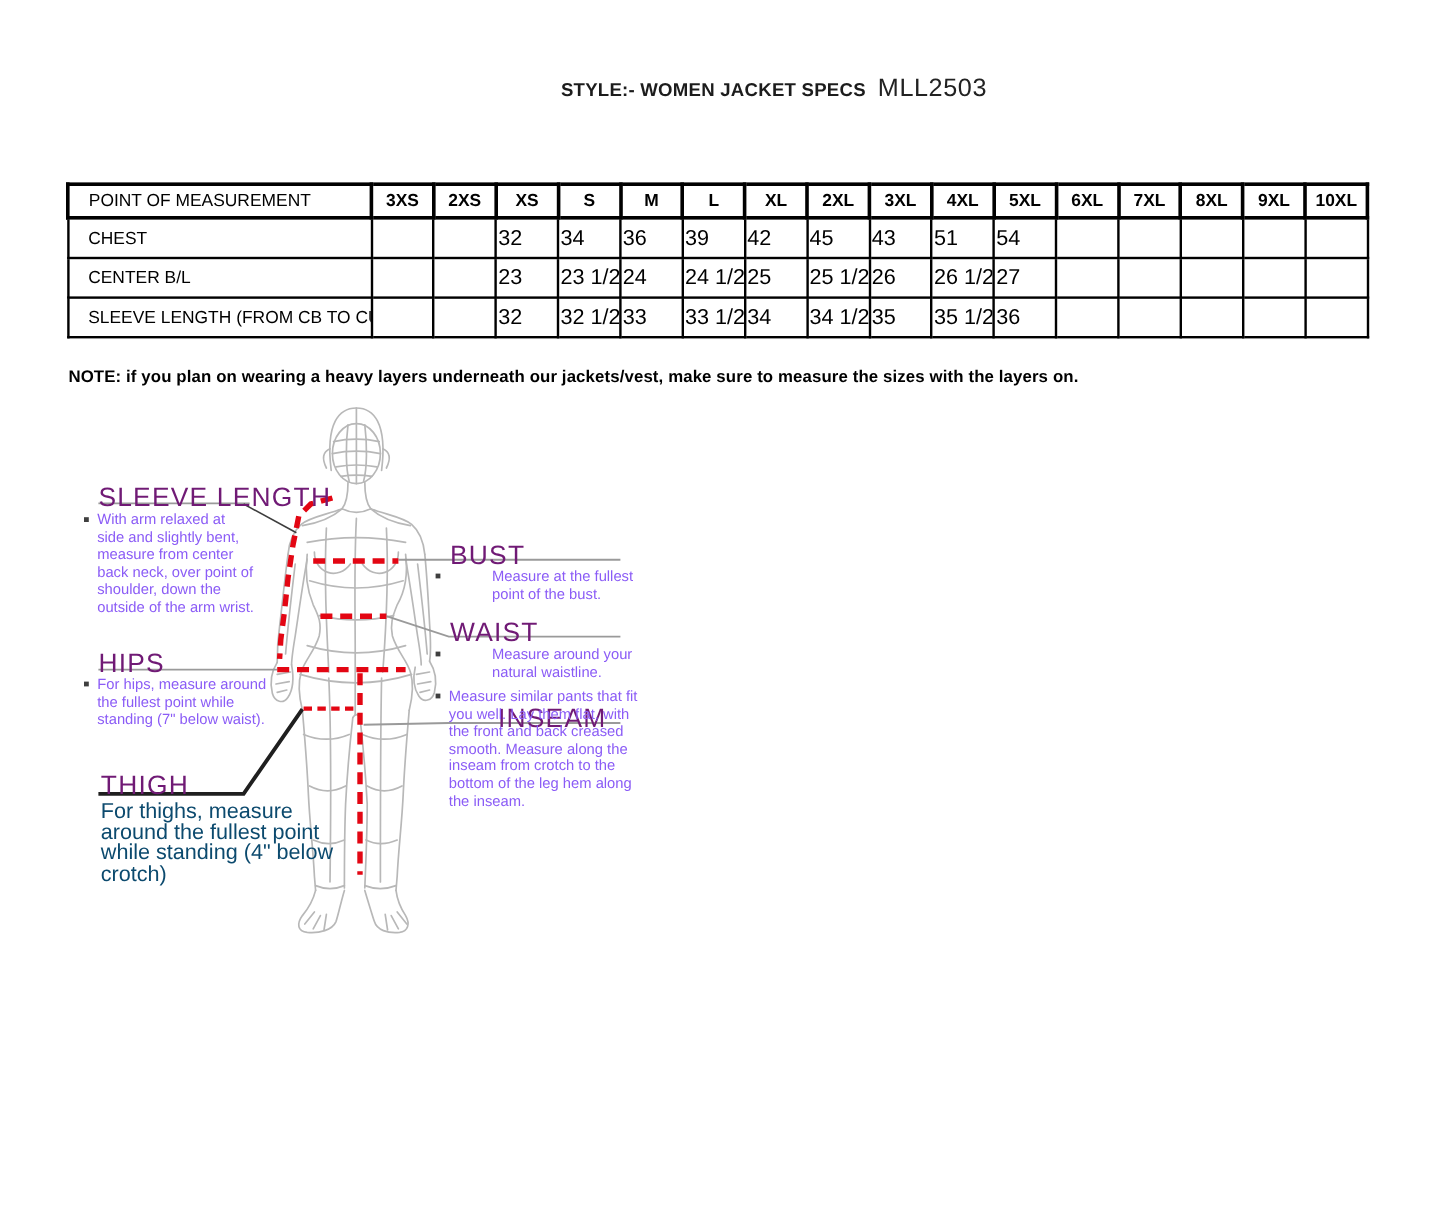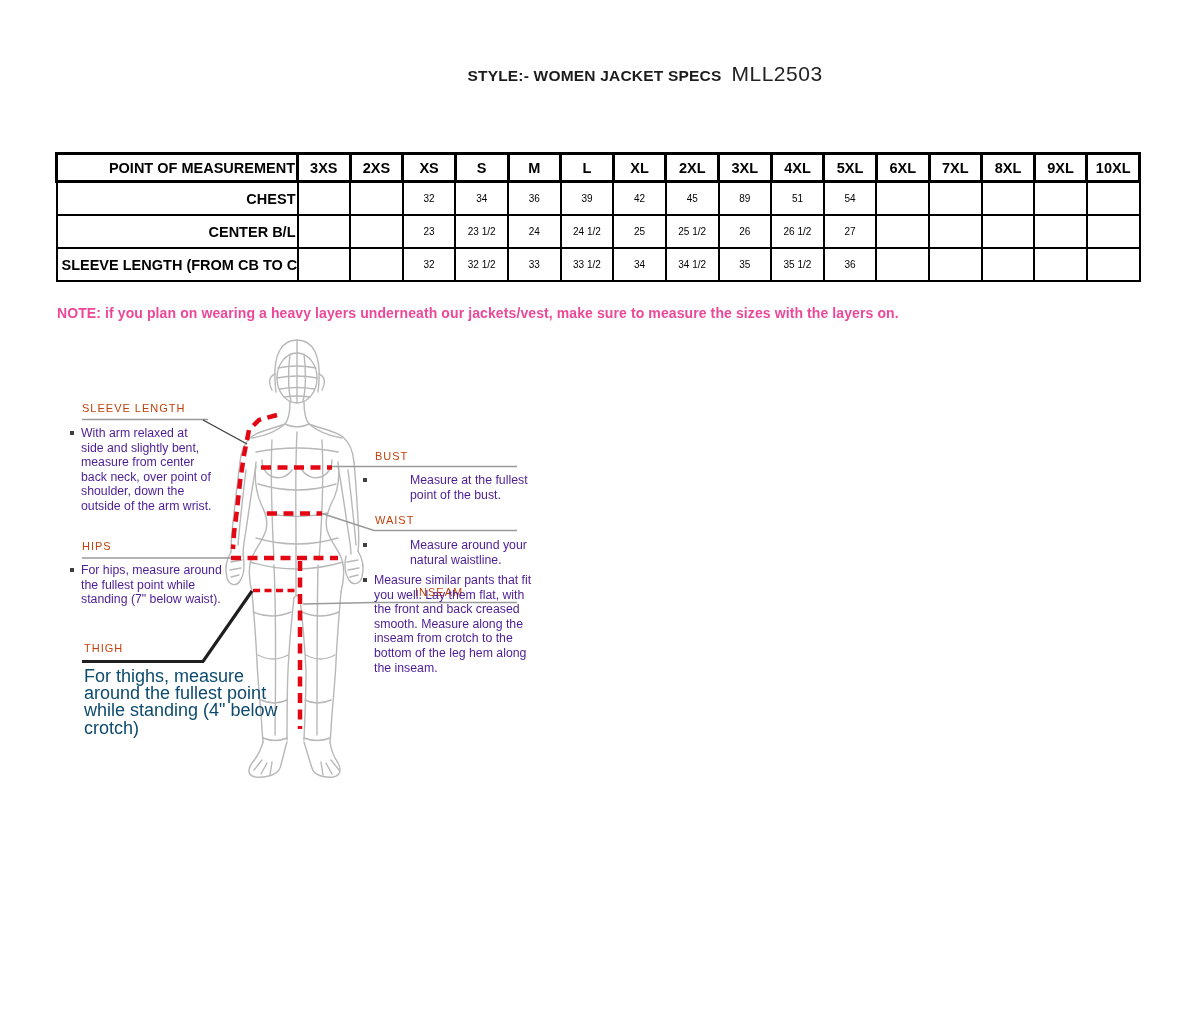--- a/index.html
+++ b/index.html
@@ -14,36 +14,36 @@
   }
   .title-style{font-size:15.5px;font-weight:bold;color:#1c1c1c;letter-spacing:.2px;}
   .title-code{font-size:21px;font-weight:400;color:#222;margin-left:10px;letter-spacing:.5px;}
   
   table.sizes{
     position:absolute;left:55px;top:152px;width:1086px;
     border-collapse:collapse;table-layout:fixed;background:#fff;
   }
   table.sizes th,table.sizes td{border:2px solid #000;overflow:hidden;white-space:nowrap;}
   table.sizes thead th{border-width:3px;height:23px;font-size:14.5px;font-weight:bold;}
-  table.sizes tbody td{height:29px;font-size:10px;font-weight:400;text-align:center;}
-  table.sizes .c-label{width:233px;text-align:right;padding-left:4px;font-weight:bold;font-size:14.5px;}
+  table.sizes tbody td{height:29px;font-size:18px;font-weight:400;}
+  table.sizes .c-label{width:233px;text-align:left;padding-left:16px;font-weight:normal;font-size:14.5px;}
   
   .note{
-    position:absolute;left:57px;top:305px;font-size:14px;font-weight:bold;color:#ec4899;
+    position:absolute;left:57px;top:305px;font-size:14px;font-weight:bold;color:#000000;
     white-space:nowrap;letter-spacing:.1px;
   }
   
   .diagram-svg{position:absolute;left:0;top:0;width:1200px;height:1026px;}
   .mg-heading{
-    position:absolute;font-size:11px;font-weight:400;color:#c2410c;
+    position:absolute;font-size:22px;font-weight:400;color:#701a75;
     letter-spacing:1px;white-space:nowrap;
   }
   .mg-desc{position:absolute;display:flex;align-items:flex-start;}
   .mg-bullet{flex:0 0 auto;width:4px;height:4px;background:#3f3f3f;margin:5px 7px 0 0;}
-  .mg-text{font-size:12.3px;line-height:14.6px;color:#4c1d95;font-weight:400;}
+  .mg-text{font-size:12.3px;line-height:14.6px;color:#8b5cf6;font-weight:400;}
   .w130{width:131px;} .w150{width:150px;} .w140{width:140px;margin-left:36px;} .w158{width:158px;}
   .thigh-text{font-size:18px;line-height:17.2px;color:#0c4a6e;width:200px;}
 </style>
 </head>
 <body>
 
 <div class="page">
 
   <div class="title-row">
     <span class="title-style">STYLE:- WOMEN JACKET SPECS</span><span class="title-code">MLL2503</span>
@@ -75,21 +75,21 @@
         <tr>
           <td class="c-label">CHEST</td>
           <td class="c-size"></td>
           <td class="c-size"></td>
           <td class="c-size">32</td>
           <td class="c-size">34</td>
           <td class="c-size">36</td>
           <td class="c-size">39</td>
           <td class="c-size">42</td>
           <td class="c-size">45</td>
-          <td class="c-size">89</td>
+          <td class="c-size">43</td>
           <td class="c-size">51</td>
           <td class="c-size">54</td>
           <td class="c-size"></td>
           <td class="c-size"></td>
           <td class="c-size"></td>
           <td class="c-size"></td>
           <td class="c-size"></td>
         </tr>
         <tr>
           <td class="c-label">CENTER B/L</td>

